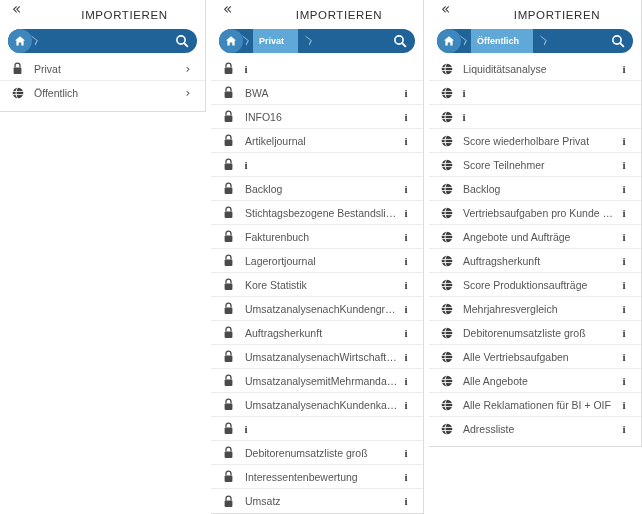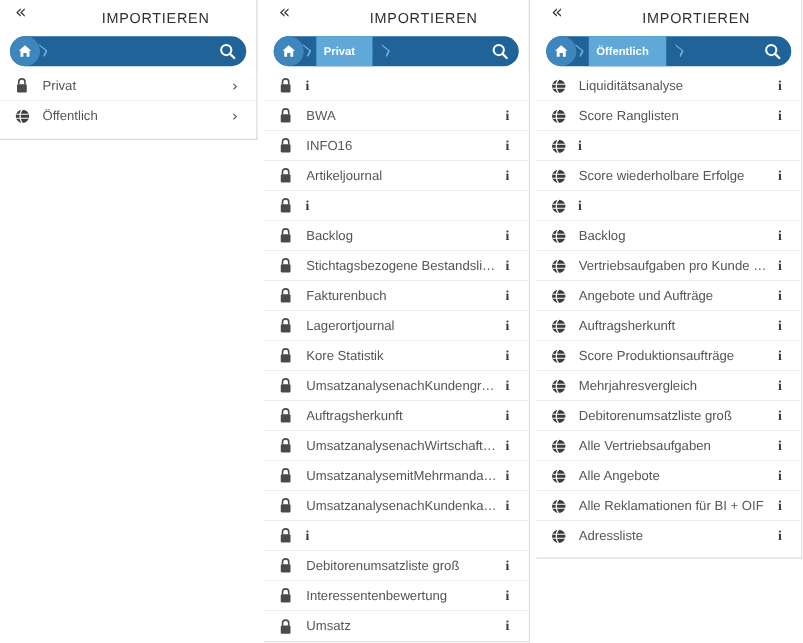--- a/index.html
+++ b/index.html
@@ -483,52 +483,52 @@
           <span class="row-end">i</span>
         </li>
         <li class="row">
           <span class="row-ico">
             <svg class="globe" width="12" height="12" viewBox="0 0 12 12">
               <circle cx="6" cy="6" r="5.3" fill="#3c3c3c"></circle>
               <path d="M6 0.7 C3.4 2.6 3.4 9.4 6 11.3" fill="none" stroke="#ffffff" stroke-width="1"></path>
               <path d="M1 4.4 H11 M1 7.6 H11" stroke="#ffffff" stroke-width="0.9"></path>
             </svg>
           </span>
-          <span class="row-label">Score Ranglisten</span>
-          <span class="row-end">i</span>
-        </li>
-        <li class="row">
-          <span class="row-ico">
-            <svg class="globe" width="12" height="12" viewBox="0 0 12 12">
-              <circle cx="6" cy="6" r="5.3" fill="#3c3c3c"></circle>
-              <path d="M6 0.7 C3.4 2.6 3.4 9.4 6 11.3" fill="none" stroke="#ffffff" stroke-width="1"></path>
-              <path d="M1 4.4 H11 M1 7.6 H11" stroke="#ffffff" stroke-width="0.9"></path>
-            </svg>
-          </span>
-          <span class="row-end">i</span>
-        </li>
-        <li class="row">
-          <span class="row-ico">
-            <svg class="globe" width="12" height="12" viewBox="0 0 12 12">
-              <circle cx="6" cy="6" r="5.3" fill="#3c3c3c"></circle>
-              <path d="M6 0.7 C3.4 2.6 3.4 9.4 6 11.3" fill="none" stroke="#ffffff" stroke-width="1"></path>
-              <path d="M1 4.4 H11 M1 7.6 H11" stroke="#ffffff" stroke-width="0.9"></path>
-            </svg>
-          </span>
-          <span class="row-label">Score wiederholbare Erfolge</span>
-          <span class="row-end">i</span>
-        </li>
-        <li class="row">
-          <span class="row-ico">
-            <svg class="globe" width="12" height="12" viewBox="0 0 12 12">
-              <circle cx="6" cy="6" r="5.3" fill="#3c3c3c"></circle>
-              <path d="M6 0.7 C3.4 2.6 3.4 9.4 6 11.3" fill="none" stroke="#ffffff" stroke-width="1"></path>
-              <path d="M1 4.4 H11 M1 7.6 H11" stroke="#ffffff" stroke-width="0.9"></path>
-            </svg>
-          </span>
+          <span class="row-end">i</span>
+        </li>
+        <li class="row">
+          <span class="row-ico">
+            <svg class="globe" width="12" height="12" viewBox="0 0 12 12">
+              <circle cx="6" cy="6" r="5.3" fill="#3c3c3c"></circle>
+              <path d="M6 0.7 C3.4 2.6 3.4 9.4 6 11.3" fill="none" stroke="#ffffff" stroke-width="1"></path>
+              <path d="M1 4.4 H11 M1 7.6 H11" stroke="#ffffff" stroke-width="0.9"></path>
+            </svg>
+          </span>
+          <span class="row-end">i</span>
+        </li>
+        <li class="row">
+          <span class="row-ico">
+            <svg class="globe" width="12" height="12" viewBox="0 0 12 12">
+              <circle cx="6" cy="6" r="5.3" fill="#3c3c3c"></circle>
+              <path d="M6 0.7 C3.4 2.6 3.4 9.4 6 11.3" fill="none" stroke="#ffffff" stroke-width="1"></path>
+              <path d="M1 4.4 H11 M1 7.6 H11" stroke="#ffffff" stroke-width="0.9"></path>
+            </svg>
+          </span>
+          <span class="row-label">Score wiederholbare Privat</span>
+          <span class="row-end">i</span>
+        </li>
+        <li class="row">
+          <span class="row-ico">
+            <svg class="globe" width="12" height="12" viewBox="0 0 12 12">
+              <circle cx="6" cy="6" r="5.3" fill="#3c3c3c"></circle>
+              <path d="M6 0.7 C3.4 2.6 3.4 9.4 6 11.3" fill="none" stroke="#ffffff" stroke-width="1"></path>
+              <path d="M1 4.4 H11 M1 7.6 H11" stroke="#ffffff" stroke-width="0.9"></path>
+            </svg>
+          </span>
+          <span class="row-label">Score Teilnehmer</span>
           <span class="row-end">i</span>
         </li>
         <li class="row">
           <span class="row-ico">
             <svg class="globe" width="12" height="12" viewBox="0 0 12 12">
               <circle cx="6" cy="6" r="5.3" fill="#3c3c3c"></circle>
               <path d="M6 0.7 C3.4 2.6 3.4 9.4 6 11.3" fill="none" stroke="#ffffff" stroke-width="1"></path>
               <path d="M1 4.4 H11 M1 7.6 H11" stroke="#ffffff" stroke-width="0.9"></path>
             </svg>
           </span>

